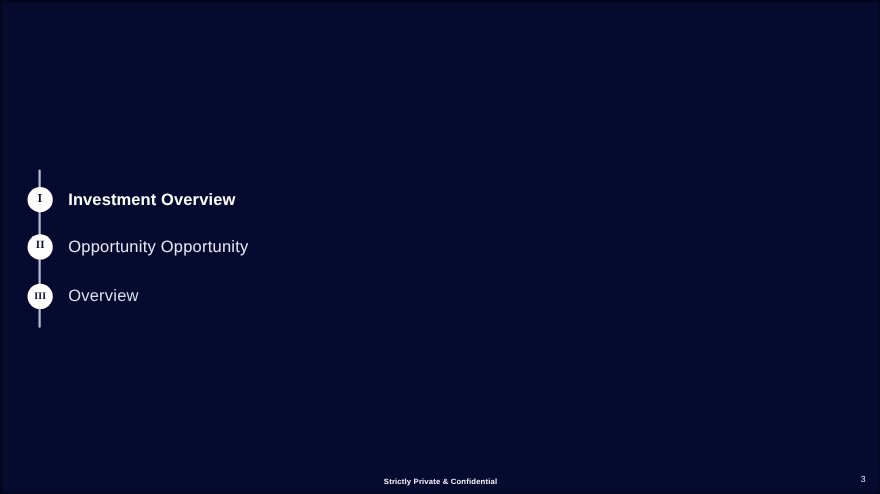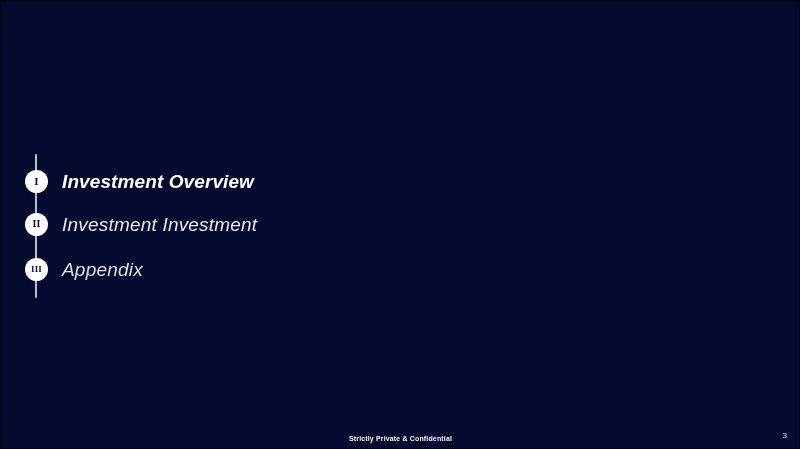--- a/index.html
+++ b/index.html
@@ -75,24 +75,23 @@
     font-weight: 700;
     color: #0a1038;
     letter-spacing: 0.3px;
     transform: translateY(-0.5px);
   }
   .marker-label.wide { font-size: 10px; letter-spacing: 0.2px; }
   .marker-label.widest { font-size: 9px; letter-spacing: 0.1px; }
 
   .agenda-text {
     margin-left: 14px;
-    font-size: 19px;
+    font-size: 15px;
     line-height: 1;
     white-space: nowrap;
-    font-style: italic;
   }
   .agenda-text.active {
     font-weight: 700;
     color: #ffffff;
     letter-spacing: 0.1px;
   }
   .agenda-text.idle {
     font-weight: 400;
     color: #e6e8f2;
     letter-spacing: 0.2px;
@@ -139,28 +138,28 @@
       <span class="marker">
         <span class="marker-label">I</span>
       </span>
       <span class="agenda-text active">Investment Overview</span>
     </div>
 
     <div class="agenda-row r1">
       <span class="marker">
         <span class="marker-label wide">II</span>
       </span>
-      <span class="agenda-text idle">Investment Investment</span>
+      <span class="agenda-text idle">Opportunity Opportunity</span>
     </div>
 
     <div class="agenda-row r2">
       <span class="marker">
         <span class="marker-label widest">III</span>
       </span>
-      <span class="agenda-text idle2">Appendix</span>
+      <span class="agenda-text idle2">Overview</span>
     </div>
 
   </div>
 
   <div id="footer-note">Strictly Private &amp; Confidential</div>
 
   <div id="page-number">3</div>
 
 </div>
 

